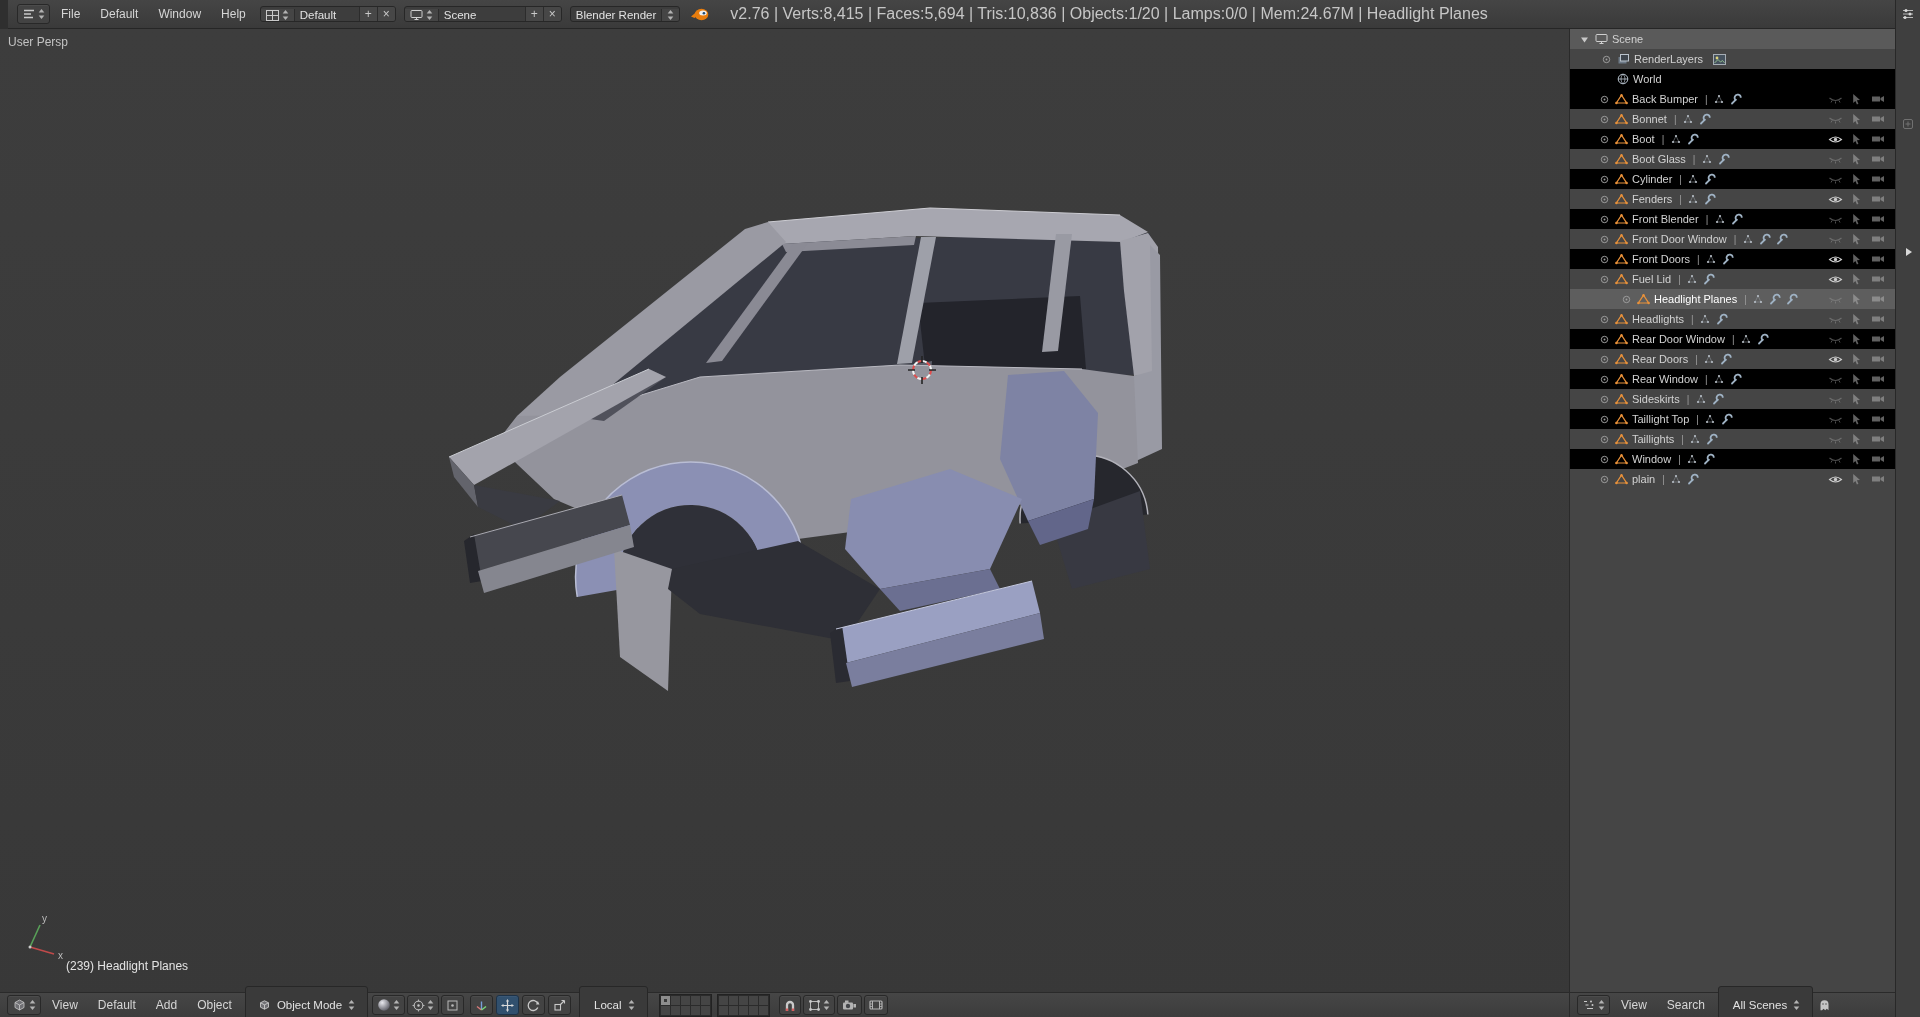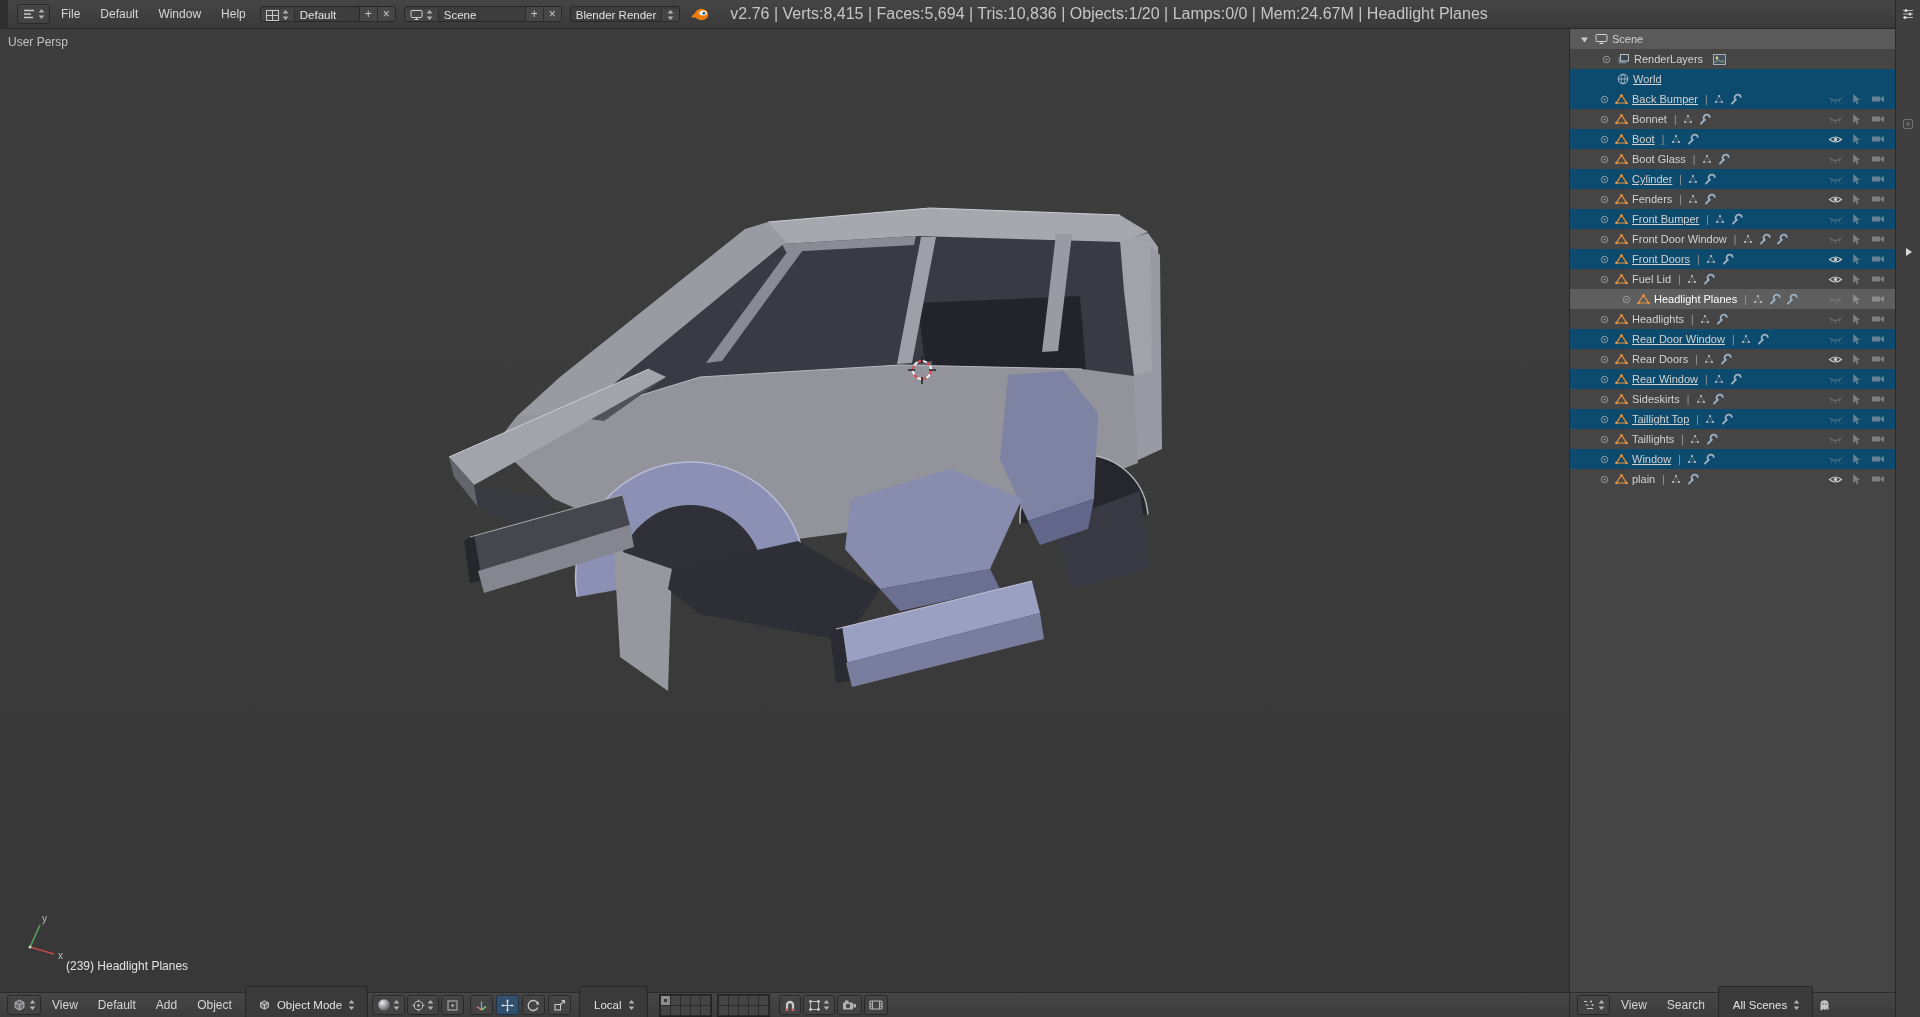--- a/index.html
+++ b/index.html
@@ -49,21 +49,21 @@
   .lcell.dot { background:radial-gradient(circle,#b5b5b5 0 1.6px,#454545 1.8px); }
   .lcell.active.dot { background:radial-gradient(circle,#3a3a3a 0 1.6px,#8d8d8d 1.8px); }
 
   
   #outliner { position:absolute; left:1569px; top:29px; width:326px; height:988px;
     background:#454545; border-left:1px solid #2a2a2a; }
   #outliner-rows { position:absolute; left:0; top:0; right:0; bottom:25px; overflow:hidden; }
   .orow { display:flex; align-items:center; height:20px; padding-left:26px;
     font-size:11px; color:#d2d2d2; }
   .orow .nm { padding:0 2px; }
-  .orow.light { background:#0c4a6e;text-decoration:underline; }
+  .orow.light { background:#000000; }
   .orow.scene { background:#5a5a5a; padding-left:6px; }
   .orow.active { background:#5e5e5e; color:#fff;padding-left:48px; }
   .oi { display:inline-flex; align-items:center; justify-content:center;
     width:15px; height:14px; margin:0 1px; }
   .pipe { color:#9a9a9a; font-size:10px; margin:0 3px 0 5px; }
   .toggles { margin-left:auto; display:flex; align-items:center; gap:4px; padding-right:9px; }
   .dim { opacity:.55; }
   #outfooter { position:absolute; left:0; bottom:0; width:100%; height:25px;
     background:linear-gradient(#464646,#3c3c3c); border-top:1px solid #2a2a2a;
     display:flex; align-items:center; padding:0 6px; white-space:nowrap; }
@@ -750,21 +750,21 @@
           </svg>
         </span>
         <span class="oi ">
           <svg width="13" height="12" viewBox="0 0 13 12">
             <path d="M6.5 2.2 L11.6 10 H1.4 Z" fill="none" stroke="#e8913a" stroke-width="1.2"></path>
             <circle cx="6.5" cy="2.2" r="1.2" fill="#e8913a"></circle>
             <circle cx="11.6" cy="10" r="1.2" fill="#e8913a"></circle>
             <circle cx="1.4" cy="10" r="1.2" fill="#e8913a"></circle>
           </svg>
         </span>
-    <span class="nm">Front Bumper</span>
+    <span class="nm">Front Blender</span>
     <span class="pipe">|</span>
         <span class="oi ">
           <svg width="10" height="10" viewBox="0 0 10 10">
             <path d="M5 2 L2 8 M5 2 L8 8 M2 8 H8" stroke="#8b9299" stroke-width=".6"></path>
             <circle cx="5" cy="2" r="1.1" fill="#b7bec6"></circle>
             <circle cx="2" cy="8" r="1.1" fill="#b7bec6"></circle>
             <circle cx="8" cy="8" r="1.1" fill="#b7bec6"></circle>
           </svg>
         </span>
         <span class="oi ">

